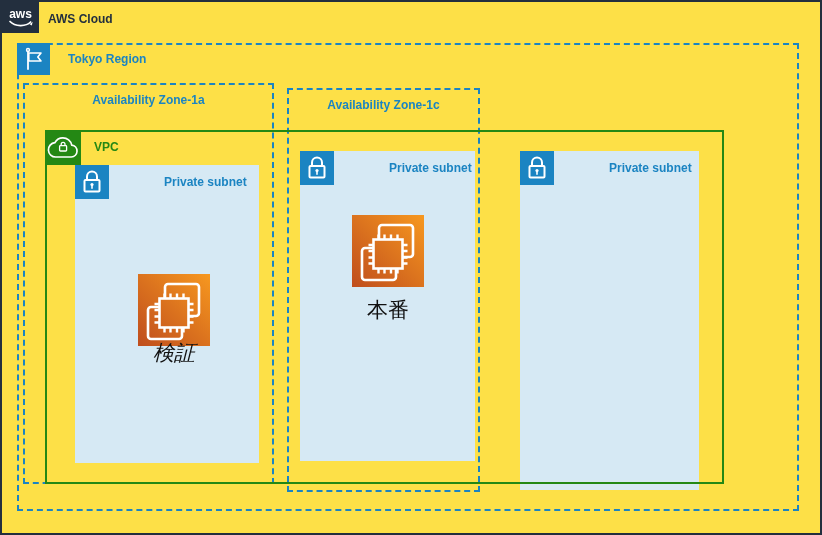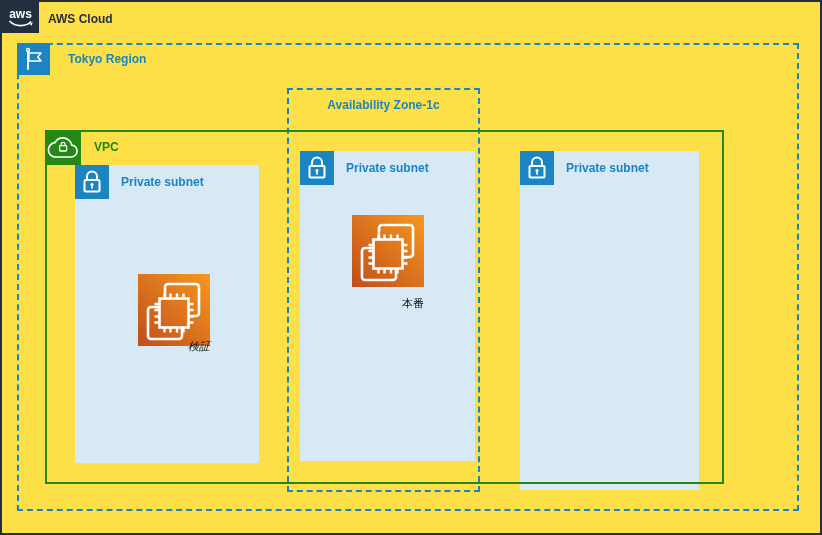--- a/index.html
+++ b/index.html
@@ -34,30 +34,30 @@
 
   
   .subnet{background:var(--subnet-fill,#D6E9F4);z-index:1;}
   #subnet-1a{left:73px;top:163px;width:184px;height:298px;}
   #subnet-1c{left:298px;top:149px;width:175px;height:310px;}
   #subnet-1d{left:518px;top:149px;width:179px;height:339px;}
   .lock{width:34px;height:34px;background:var(--blue,#1B84C2);z-index:5;}
   #lock-1a{left:73px;top:163px;}
   #lock-1c{left:298px;top:149px;}
   #lock-1d{left:518px;top:149px;}
-  .subnet-label{color:var(--blue,#1B84C2);z-index:6;}
+  .subnet-label{color:var(--blue,#1B84C2);z-index:6;margin-left:43px;}
   #subnet-1a-label{left:119px;top:173px;}
   #subnet-1c-label{left:344px;top:159px;}
   #subnet-1d-label{left:564px;top:159px;}
 
   
   .ec2{width:72px;height:72px;z-index:5;}
   #ec2-kensho{left:136px;top:272px;}
   #ec2-honban{left:350px;top:213px;}
-  .ec2-label{width:72px;text-align:right;font-size:11px;color:#111;z-index:6;white-space:nowrap;}
+  .ec2-label{width:72px;text-align:center;font-size:21px;color:#111;z-index:6;white-space:nowrap;}
   #ec2-kensho-label{left:136px;top:337px;font-style:italic;}
   #ec2-honban-label{left:350px;top:294px;}
 
   svg{display:block;}
 </style>
 </head>
 <body>
 
 <div id="canvas">
 
@@ -73,20 +73,23 @@
   <div class="abs" id="tokyo-region"></div>
   <div class="abs" id="region-icon">
     <svg viewBox="0 0 33 32" width="33" height="32">
       <circle cx="11" cy="7" r="1.5" fill="none" stroke="#fff" stroke-width="1.4"></circle>
       <path d="M11 8.5 V26" stroke="#fff" stroke-width="1.8" stroke-linecap="round"></path>
       <path d="M11.8 10 H24 l-3.2 4 3.2 4 H11.8 Z" fill="none" stroke="#fff" stroke-width="1.6" stroke-linejoin="round"></path>
     </svg>
   </div>
   <span class="abs lbl" id="region-label">Tokyo Region</span>
 
+  <div class="abs az" id="az-1a">
+    <span class="lbl">Availability Zone-1a</span>
+  </div>
   <div class="abs az" id="az-1c">
     <span class="lbl">Availability Zone-1c</span>
   </div>
 
   <div class="abs subnet" id="subnet-1a"></div>
   <div class="abs subnet" id="subnet-1c"></div>
   <div class="abs subnet" id="subnet-1d"></div>
 
   <div class="abs" id="vpc"></div>
   <div class="abs" id="vpc-icon">

